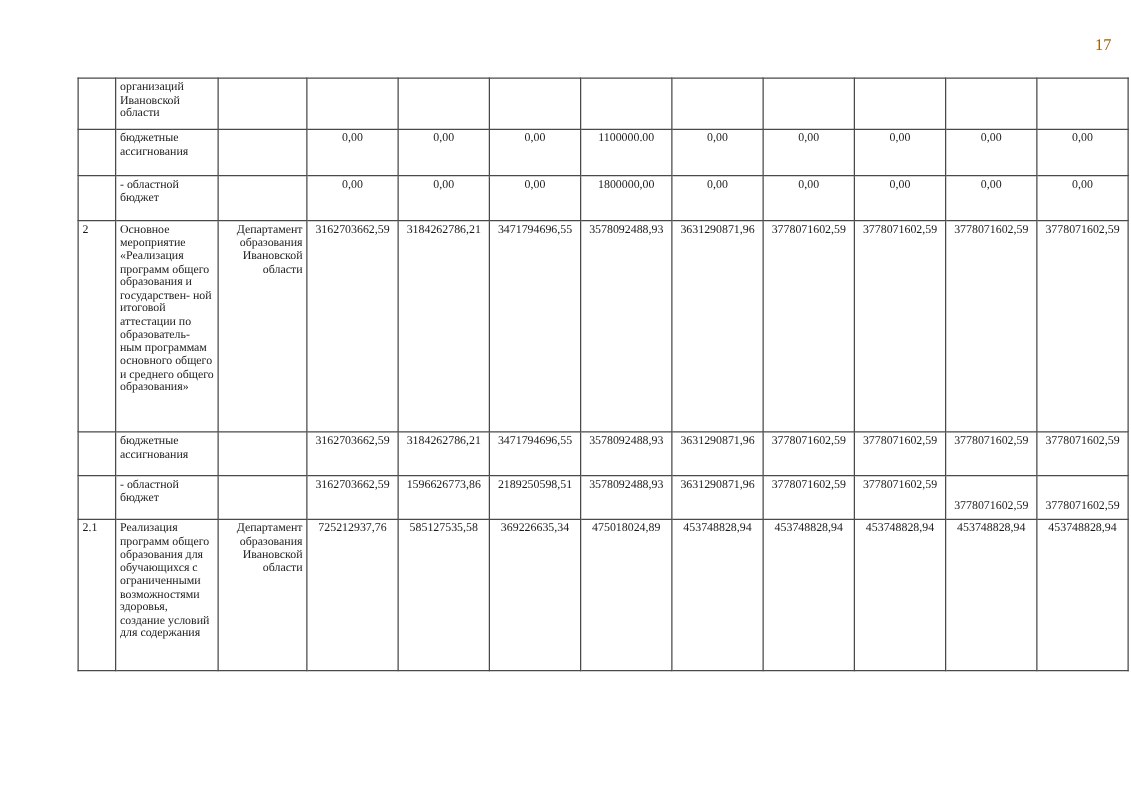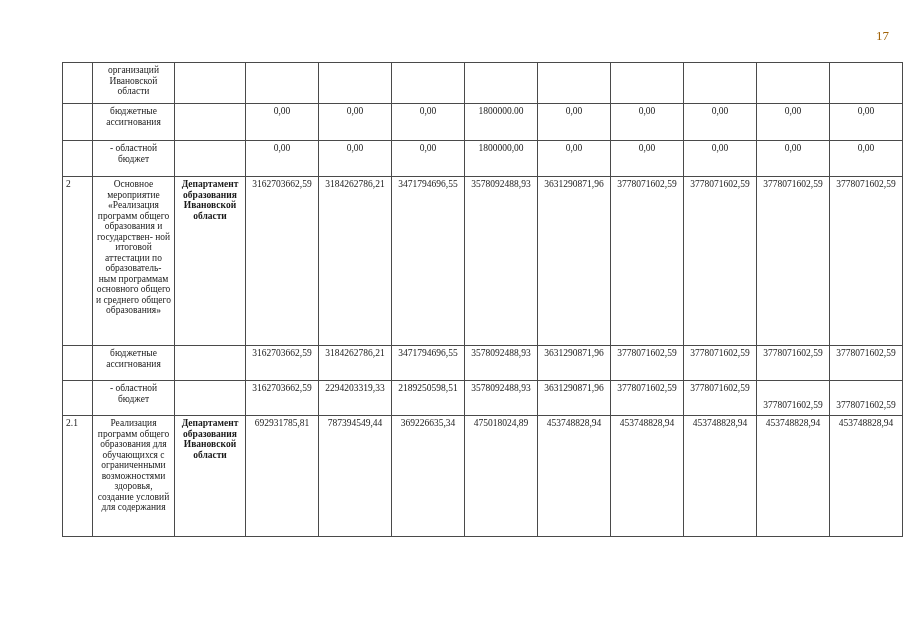--- a/index.html
+++ b/index.html
@@ -28,22 +28,22 @@
   table.budget td {
     border: 1px solid #4a4a4a;
     vertical-align: top;
     font-size: 9.5px;
     line-height: 10.5px;
     padding: 2px 3px;
     overflow: hidden;
     word-wrap: break-word;
   }
   td.c-num  { text-align: left; }
-  td.c-name { text-align: center; }
-  td.c-exec { text-align: center; font-weight: bold; }
+  td.c-name { text-align: left; }
+  td.c-exec { text-align: right; }
   td.c-val  { text-align: center; padding-top: 7px; }
   td.c-val.offset-down { padding-top: 19px; }
 </style>
 </head>
 <body>
 
 <div class="page-number">17</div>
 
 <table class="budget">
   <colgroup>
@@ -75,21 +75,21 @@
       <td class="c-val"></td>
       <td class="c-val"></td>
     </tr>
     <tr style="height:37px">
       <td class="c-num"></td>
       <td class="c-name">бюджетные ассигнования</td>
       <td class="c-exec"></td>
       <td class="c-val">0,00</td>
       <td class="c-val">0,00</td>
       <td class="c-val">0,00</td>
-      <td class="c-val">1800000.00</td>
+      <td class="c-val">1100000.00</td>
       <td class="c-val">0,00</td>
       <td class="c-val">0,00</td>
       <td class="c-val">0,00</td>
       <td class="c-val">0,00</td>
       <td class="c-val">0,00</td>
     </tr>
     <tr style="height:36px">
       <td class="c-num"></td>
       <td class="c-name">- областной бюджет</td>
       <td class="c-exec"></td>
@@ -129,35 +129,35 @@
       <td class="c-val">3778071602,59</td>
       <td class="c-val">3778071602,59</td>
       <td class="c-val">3778071602,59</td>
       <td class="c-val">3778071602,59</td>
     </tr>
     <tr style="height:35px">
       <td class="c-num"></td>
       <td class="c-name">- областной бюджет</td>
       <td class="c-exec"></td>
       <td class="c-val">3162703662,59</td>
-      <td class="c-val">2294203319,33</td>
+      <td class="c-val">1596626773,86</td>
       <td class="c-val">2189250598,51</td>
       <td class="c-val">3578092488,93</td>
       <td class="c-val">3631290871,96</td>
       <td class="c-val">3778071602,59</td>
       <td class="c-val">3778071602,59</td>
       <td class="c-val offset-down">3778071602,59</td>
       <td class="c-val offset-down">3778071602,59</td>
     </tr>
     <tr style="height:121px">
       <td class="c-num">2.1</td>
       <td class="c-name">Реализация программ общего образования для обучающихся с ограниченными возможностями здоровья, создание условий для содержания</td>
       <td class="c-exec">Департамент образования Ивановской области</td>
-      <td class="c-val">692931785,81</td>
-      <td class="c-val">787394549,44</td>
+      <td class="c-val">725212937,76</td>
+      <td class="c-val">585127535,58</td>
       <td class="c-val">369226635,34</td>
       <td class="c-val">475018024,89</td>
       <td class="c-val">453748828,94</td>
       <td class="c-val">453748828,94</td>
       <td class="c-val">453748828,94</td>
       <td class="c-val">453748828,94</td>
       <td class="c-val">453748828,94</td>
     </tr>
   </tbody>
 </table>

